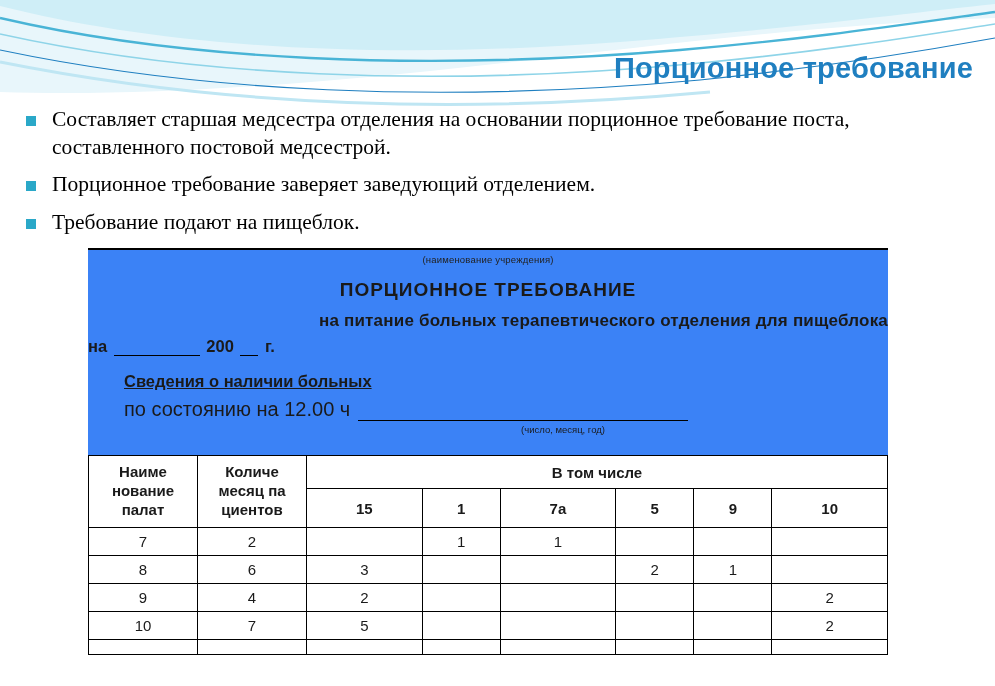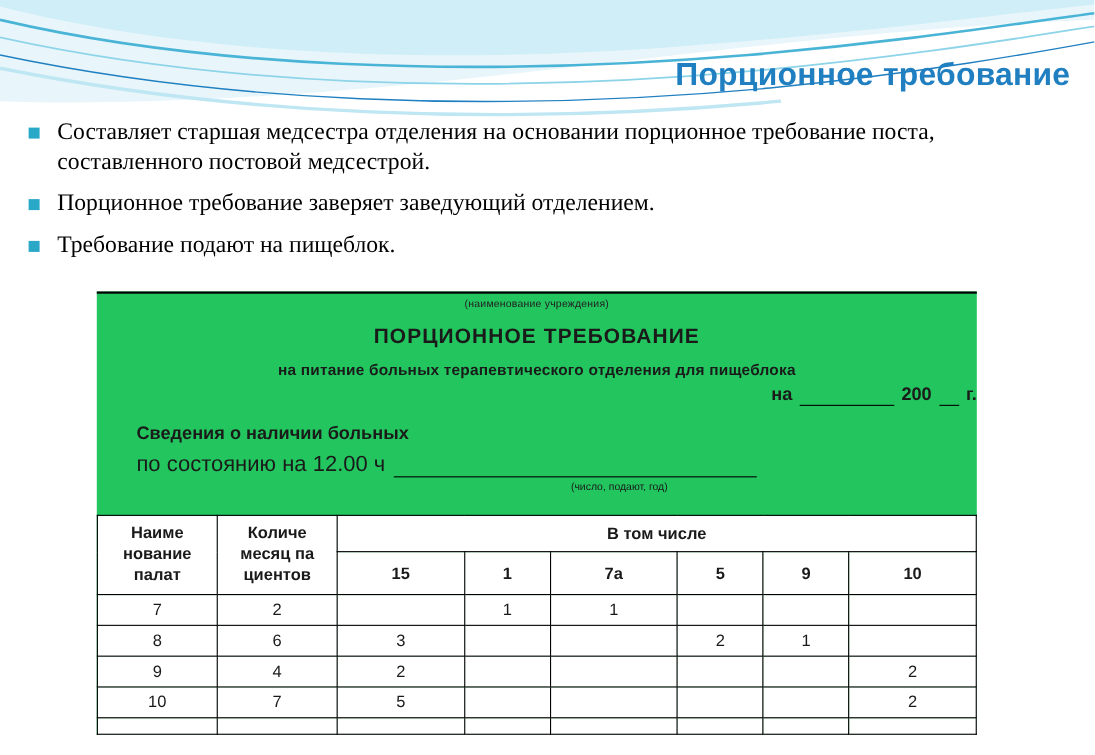--- a/index.html
+++ b/index.html
@@ -70,23 +70,23 @@
     font-size: 21.5px;
     line-height: 1.28;
     color: #000000;
     max-width: 900px;
   }
 
   
   .form {
     position: absolute;
     left: 88px;
-    top: 265px;
+    top: 248px;
     width: 800px;
-    background: #22c55e;
+    background: #3b82f6;
     font-family: "Liberation Sans", sans-serif;
     color: #1a1a1a;
   }
   .form-top-rule {
     border-top: 2px solid #000;
     width: 100%;
     margin: 0 0 4px 0;
   }
   .caption-tiny {
     text-align: center;
@@ -96,28 +96,28 @@
     margin-bottom: 14px;
   }
   .form-h1 {
     text-align: center;
     font-size: 19px;
     font-weight: bold;
     letter-spacing: 1px;
     margin-bottom: 10px;
   }
   .form-h2 {
-    text-align: center;
-    font-size: 14px;
+    text-align: right;
+    font-size: 17px;
     font-weight: bold;
     letter-spacing: 0.2px;
     margin-bottom: 6px;
   }
   .form-h3 {
-    text-align: right;
+    text-align: left;
     font-size: 16.5px;
     font-weight: bold;
     margin-bottom: 16px;
   }
   .form-h3 .blank {
     display: inline-block;
     border-bottom: 1.5px solid #000;
     width: 86px;
     vertical-align: bottom;
     height: 15px;
@@ -131,20 +131,21 @@
     height: 15px;
     margin: 0 2px;
   }
   .info-block {
     padding-left: 36px;
   }
   .info-line1 {
     font-size: 16.5px;
     font-weight: bold;
     margin-bottom: 7px;
+    text-decoration: underline;
   }
   .info-line2 {
     font-size: 20px;
     display: flex;
     align-items: flex-end;
     gap: 8px;
   }
   .info-line2 .long-blank {
     flex: 0 0 330px;
     border-bottom: 1.5px solid #000;
@@ -247,21 +248,21 @@
       <span>г.</span>
     </div>
 
     <div class="info-block">
       <div class="info-line1">Сведения о наличии больных</div>
       <div class="info-line2">
         <span>по состоянию на 12.00 ч</span>
         <span class="long-blank"></span>
       </div>
     </div>
-    <div class="caption-tiny2">(число, подают, год)</div>
+    <div class="caption-tiny2">(число, месяц, год)</div>
 
     <table class="ptable">
       <thead>
         <tr>
           <th class="hdr-cell" rowspan="2">Наиме нование палат</th>
           <th class="hdr-cell" rowspan="2">Количе месяц па циентов</th>
           <th class="group-hdr" colspan="6">В том числе</th>
         </tr>
         <tr>
           <th class="sub-hdr">15</th>

